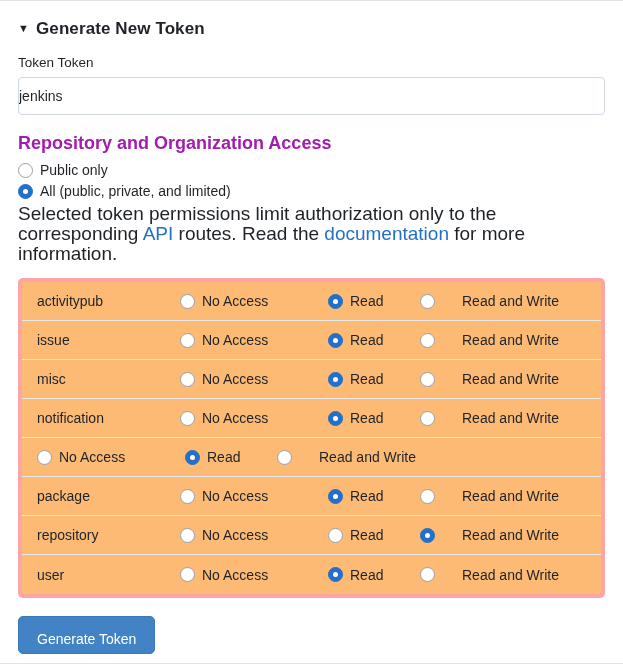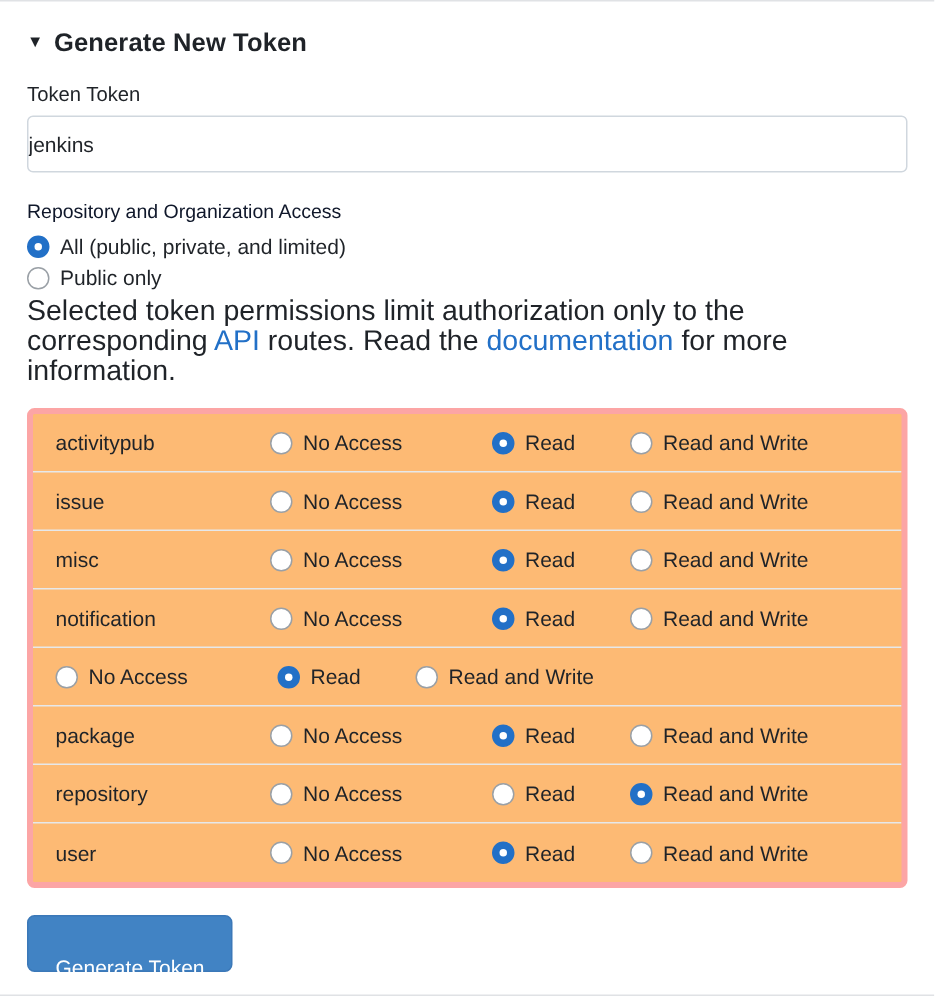--- a/index.html
+++ b/index.html
@@ -48,24 +48,25 @@
     border: 1px solid #d0d7de;
     border-radius: 4px;
     padding: 0 0;
     font-size: 14px;
     font-family: "Liberation Sans", sans-serif;
     color: #1f2328;
     background: #ffffff;
     outline: none;
   }
   .access-label {
-    font-size: 13px;
-    color: #0f172a;
+    font-size: 18px;
+    color: #a21caf;
     margin-top: 18px;
     margin-bottom: 8px;
+    font-weight: bold;
   }
   .radio-row {
     display: flex;
     align-items: center;
     margin-bottom: 5px;
   }
   .radio-row:last-of-type { margin-bottom: 0; }
   .radio {
     width: 15px;
     height: 15px;
@@ -125,31 +126,31 @@
     flex: 0 0 143px;
     font-size: 14px;
     color: #1f2328;
   }
   .perm-opt {
     display: flex;
     align-items: center;
   }
   .perm-opt.no-access { width: 148px; flex: 0 0 148px; }
   .perm-opt.read { width: 92px; flex: 0 0 92px; }
-  .perm-opt.rw { flex: 0 0 auto; }
+  .perm-opt.rw { flex: 0 0 auto; gap: 20px; }
   .perm-opt .radio-text { font-size: 14px; text-align: right; }
   .btn-wrap { margin-top: 18px; padding-bottom: 20px; }
   .btn-primary {
     display: inline-block;
     background: #4183c4;
     border: 1px solid #3b78b8;
     color: #ffffff;
     font-size: 14px;
     font-family: "Liberation Sans", sans-serif;
-    padding: 16px 18px;
+    padding: 4px 18px;
     height: 38px;
     line-height: 36px;
     border-radius: 5px;
     cursor: pointer;
   }
   .bottom-rule {
     position: absolute;
     left: 0;
     right: 0;
     bottom: 0;
@@ -167,26 +168,26 @@
       <span class="caret">▼</span>
       <span>Generate New Token</span>
     </div>
 
     <div class="field-label">Token Token</div>
     <input class="text-input" type="text" value="jenkins" style="">
 
     <div class="access-label">Repository and Organization Access</div>
 
     <div class="radio-row">
+      <span class="radio"></span>
+      <span class="radio-text">Public only</span>
+    </div>
+    <div class="radio-row">
       <span class="radio checked"></span>
       <span class="radio-text">All (public, private, and limited)</span>
-    </div>
-    <div class="radio-row">
-      <span class="radio"></span>
-      <span class="radio-text">Public only</span>
     </div>
 
     <div class="help-text">
       <span>Selected token permissions limit authorization only to the corresponding </span><a href="#">API</a><span> routes. Read the </span><a href="#">documentation</a><span> for more information.</span>
     </div>
 
     <div class="perm-table">
 
       <div class="perm-row">
         <div class="perm-name">activitypub</div>

